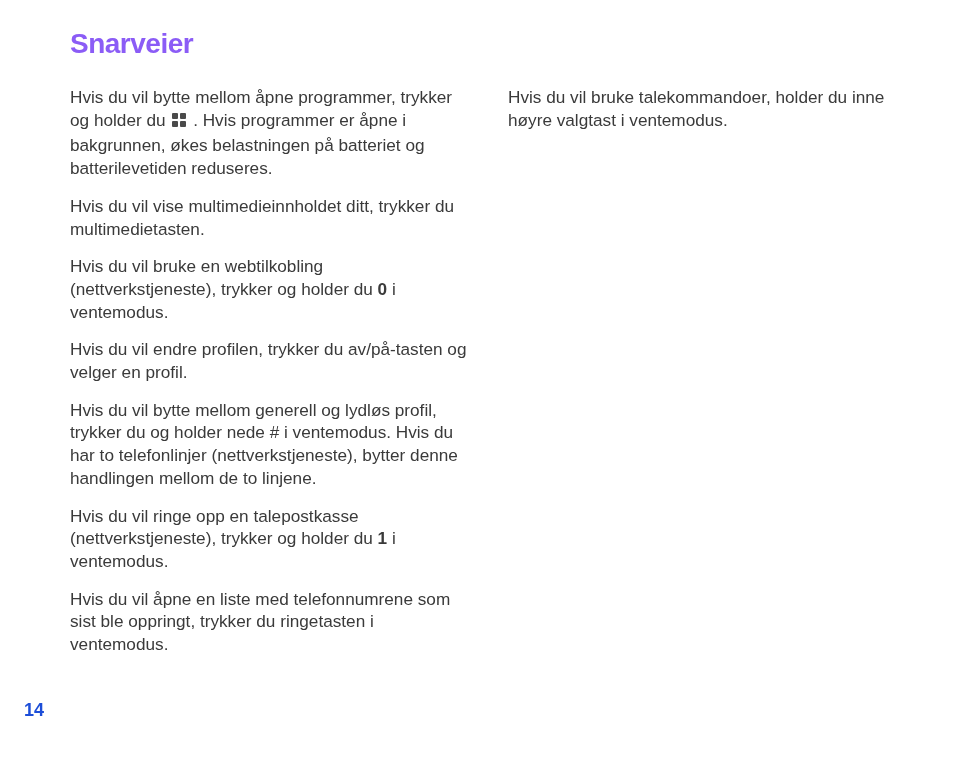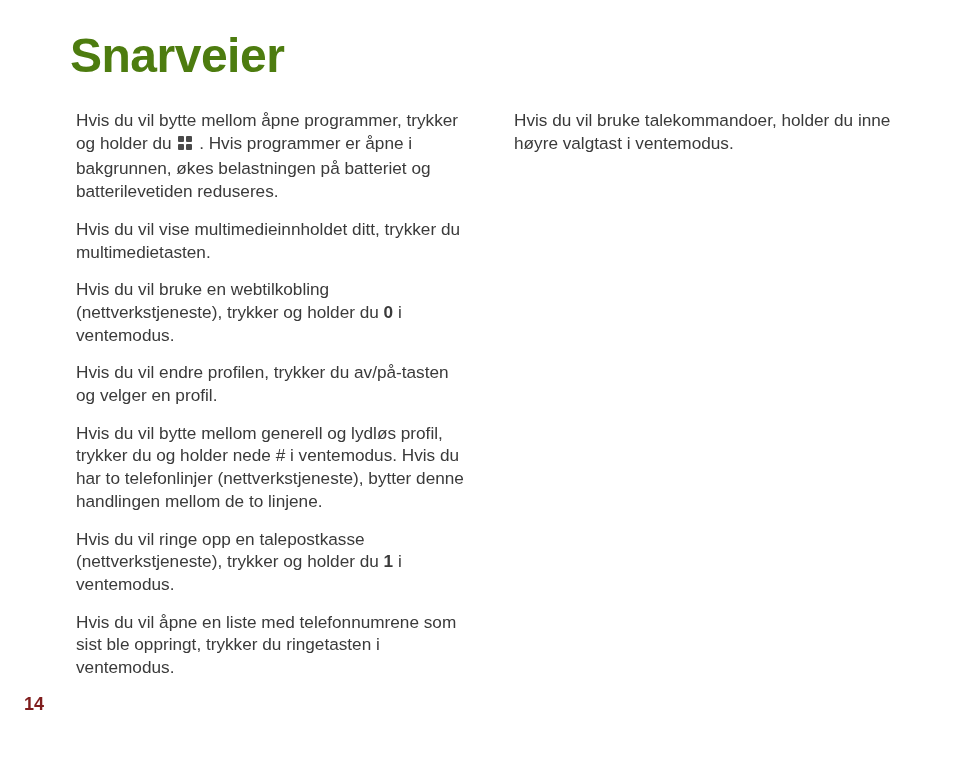--- a/index.html
+++ b/index.html
@@ -6,46 +6,46 @@
     body {
       width: 960px;
       height: 763px;
       background: #fff;
       font-family: Arial, Helvetica, sans-serif;
       color: #3a3a3a;
       padding: 28px 40px 28px 70px;
       position: relative;
     }
     .heading {
-      font-size: 48px;
+      font-size: 28px;
       font-weight: bold;
-      color: #4d7c0f;
+      color: #8b5cf6;
       margin-bottom: 26px;
       letter-spacing: -0.5px;
     }
     .columns {
       display: flex;
       gap: 38px;
     }
     .col {
       flex: 1;
       font-size: 17.2px;
       line-height: 1.32;
       color: #3a3a3a;
     }
     .col-left { flex: 0 0 400px; }
     .col-right { flex: 0 0 400px; }
-    .para { margin-bottom: 15px; margin-left: 6px; }
+    .para { margin-bottom: 15px; }
     .page-num {
       position: absolute;
       left: 24px;
-      bottom: 48px;
+      bottom: 42px;
       font-size: 18px;
       font-weight: bold;
-      color: #7f1d1d;
+      color: #1d4ed8;
     }
     .icon-inline {
       display: inline-block;
       vertical-align: -3px;
     }
     b { font-weight: bold; }
   </style>
 </head>
 <body>
 

